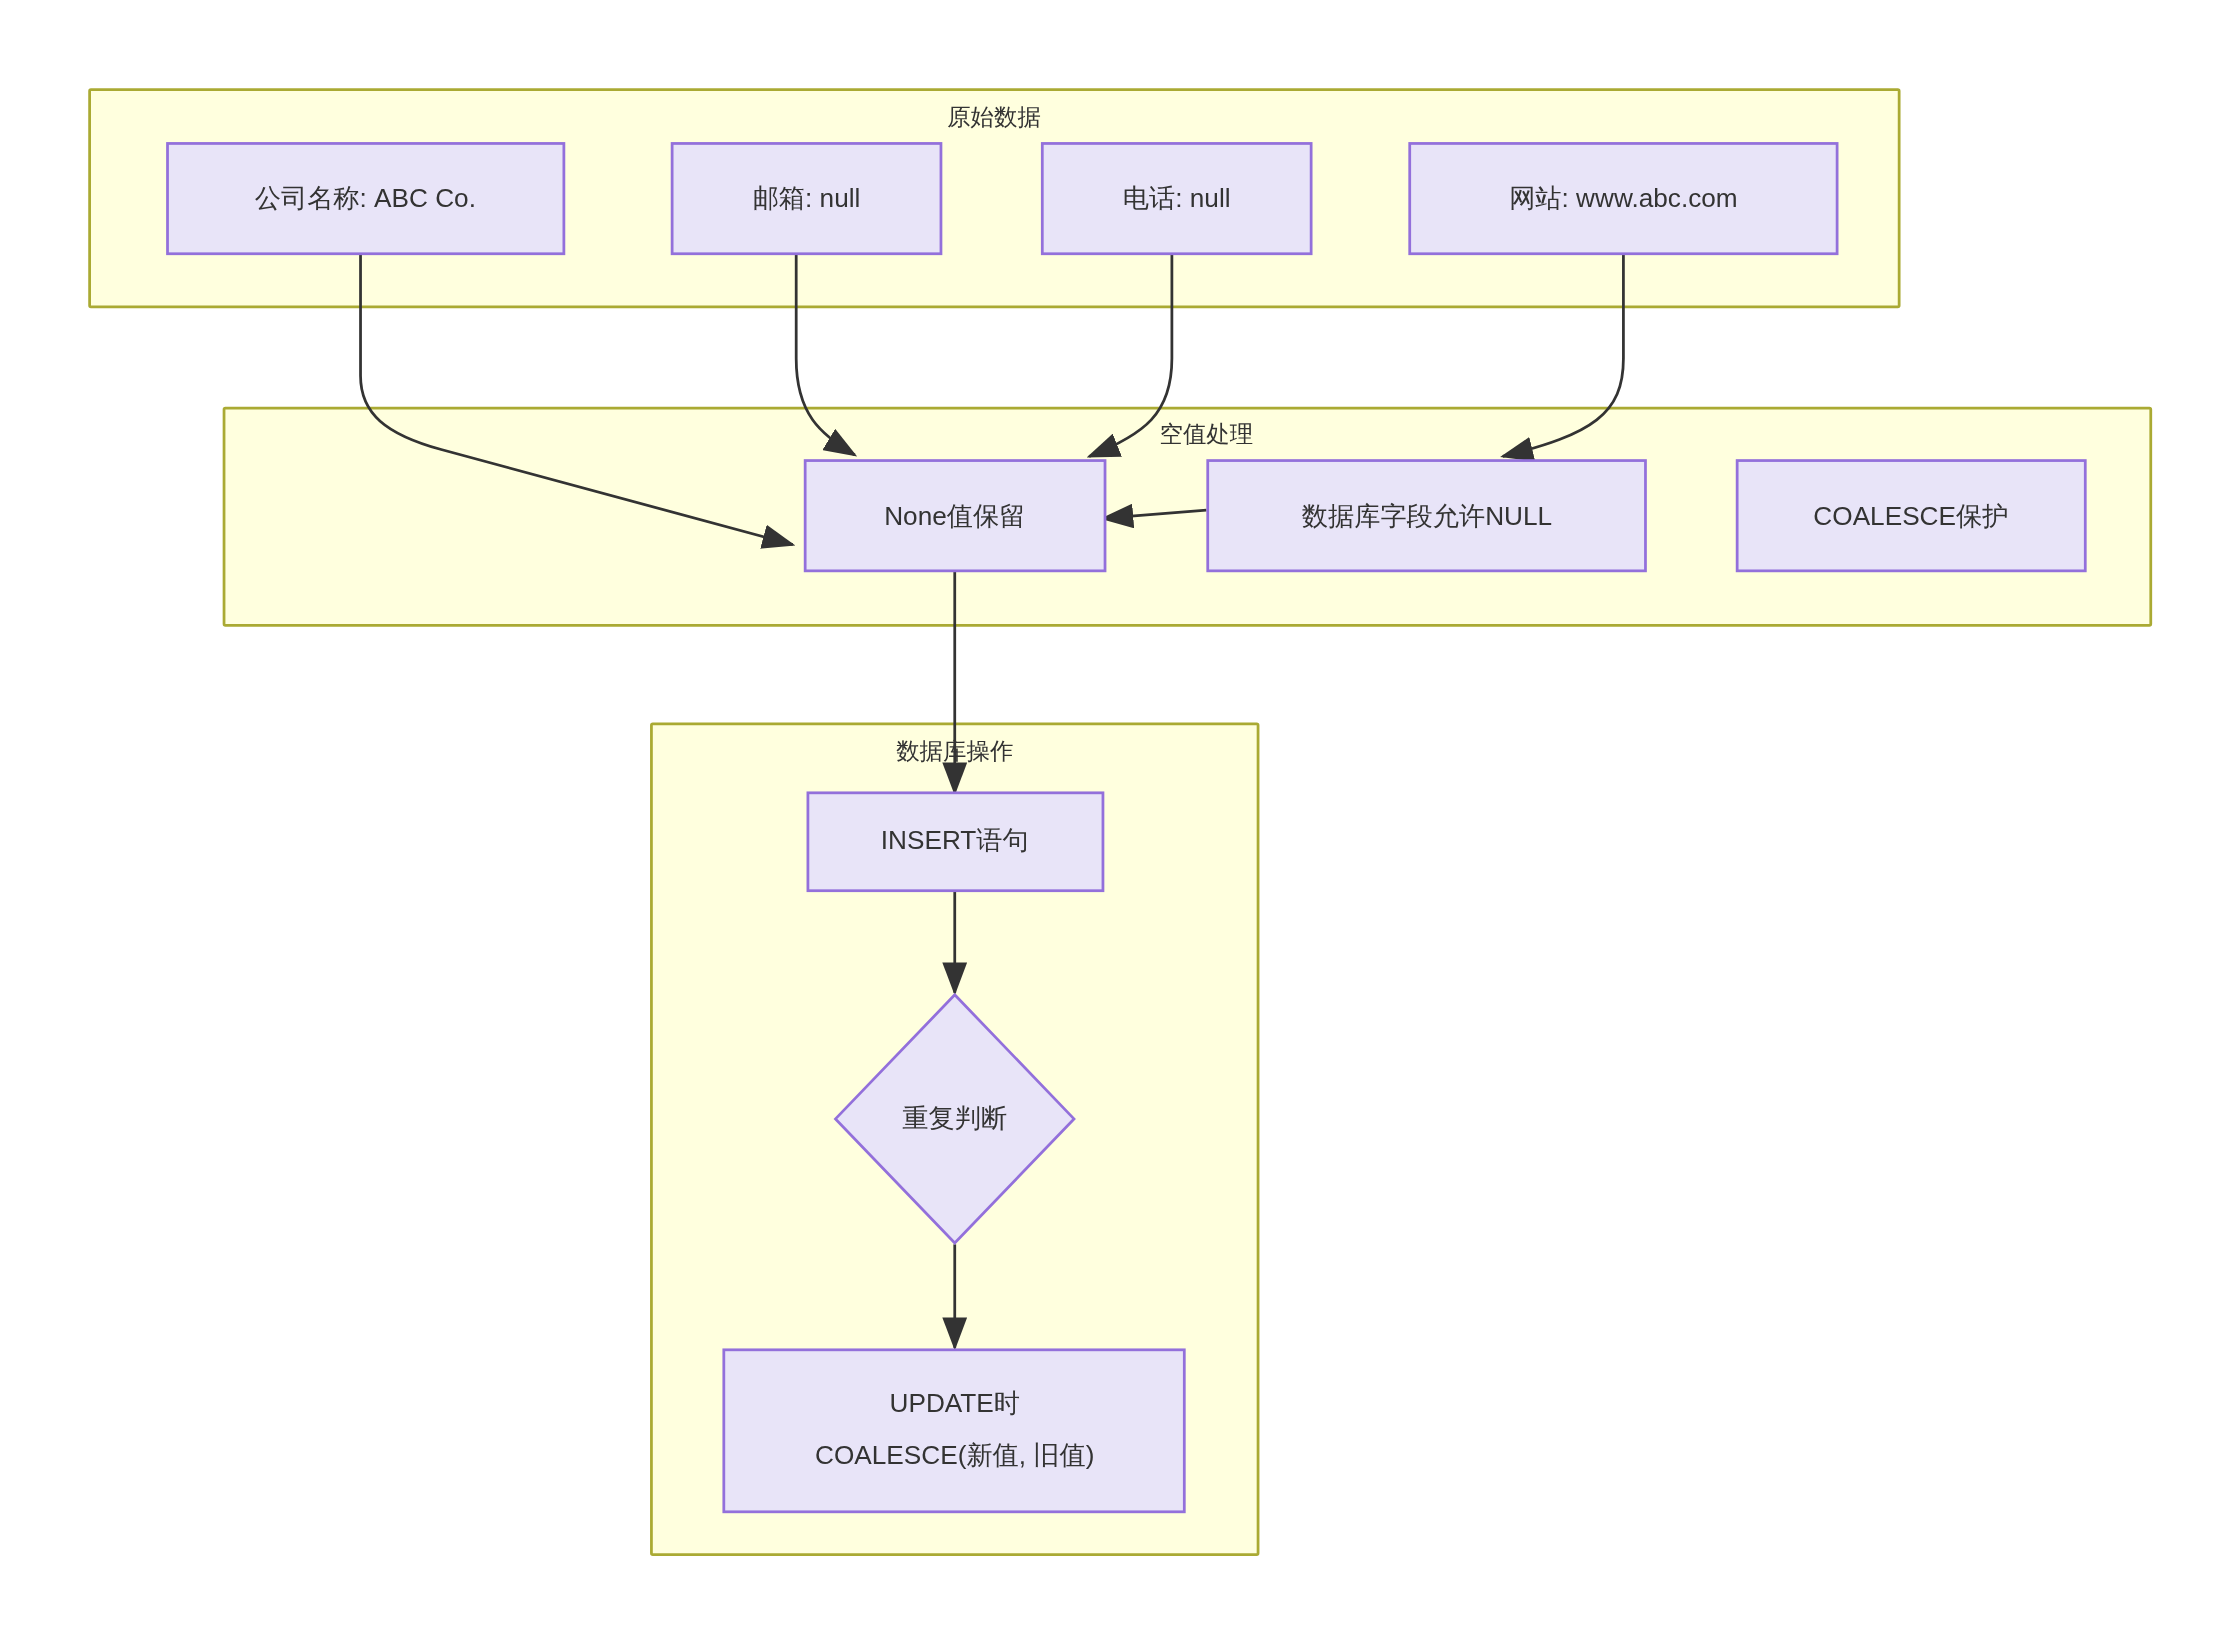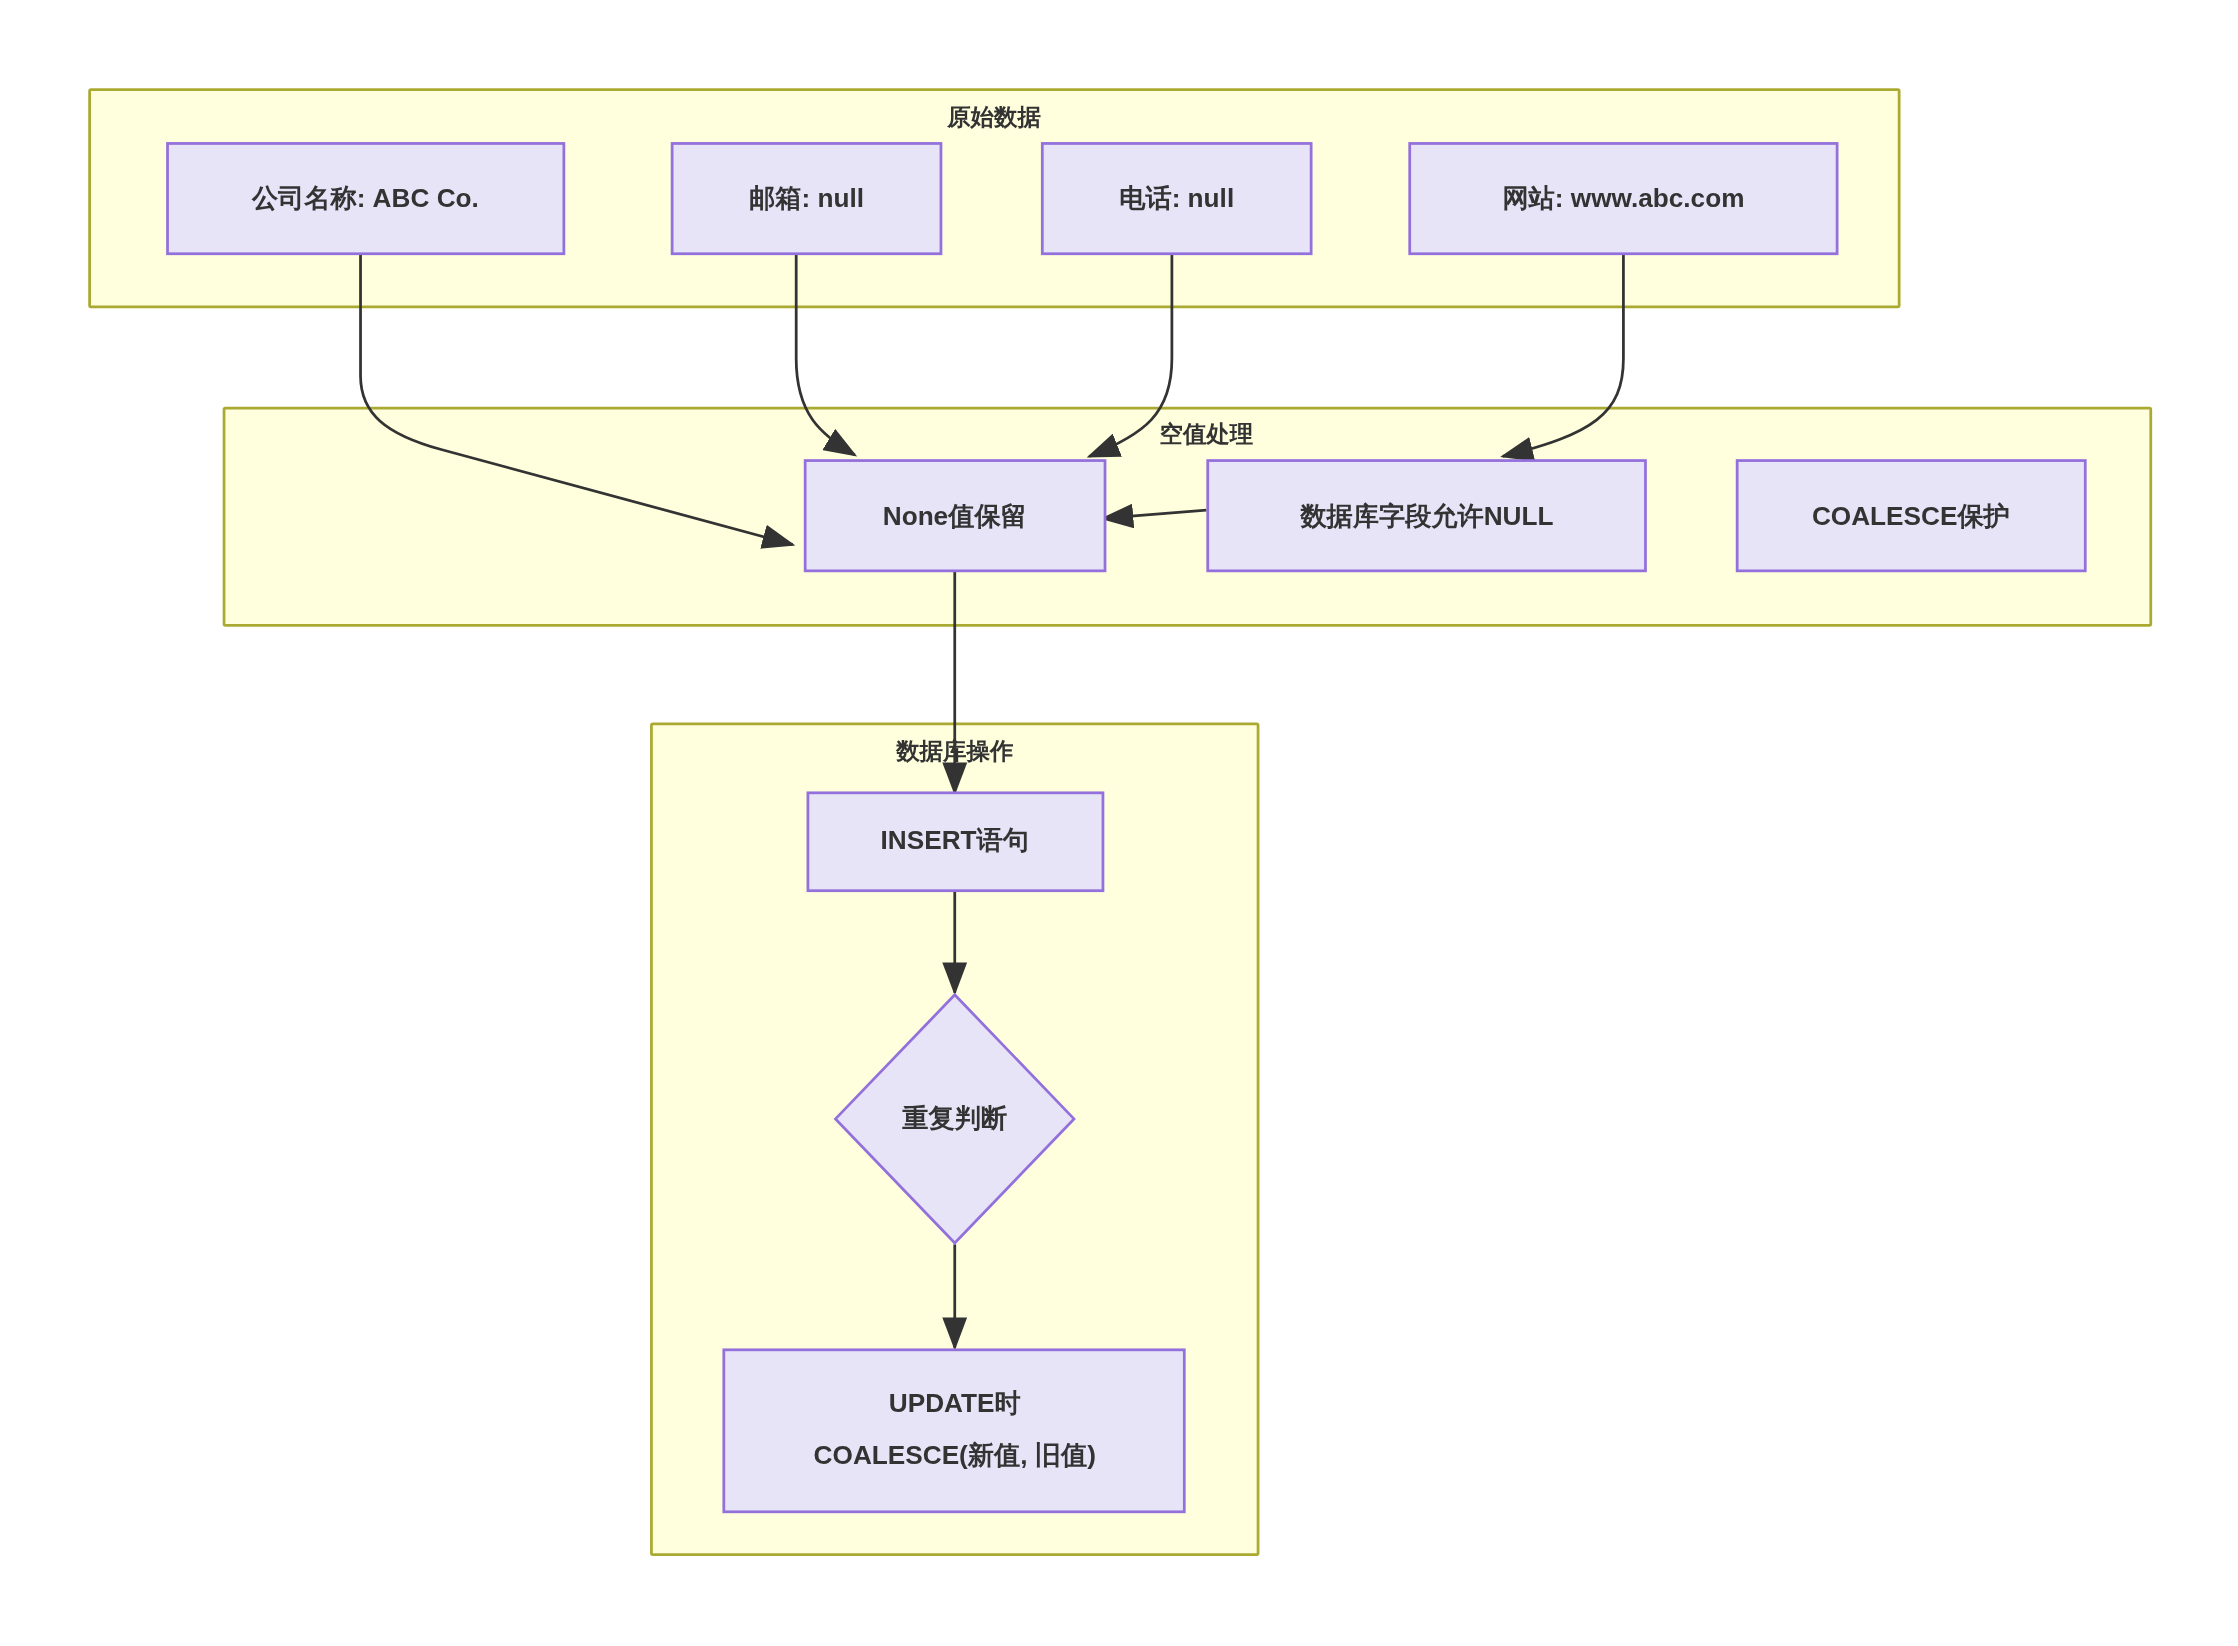--- a/index.html
+++ b/index.html
@@ -9,21 +9,20 @@
   }
   body {
     font-family: "Liberation Sans", "DejaVu Sans", sans-serif;
   }
   #flow-root {
     position: relative;
     width: 2239px;
     height: 1647px;
     background: #ffffff;
     overflow: hidden;
-    font-weight: bold;
   }
   svg#flow-svg {
     display: block;
     width: 2239px;
     height: 1647px;
   }
   .cluster-rect {
     fill: #ffffde;
     stroke: #aaaa33;
     stroke-width: 4px;

